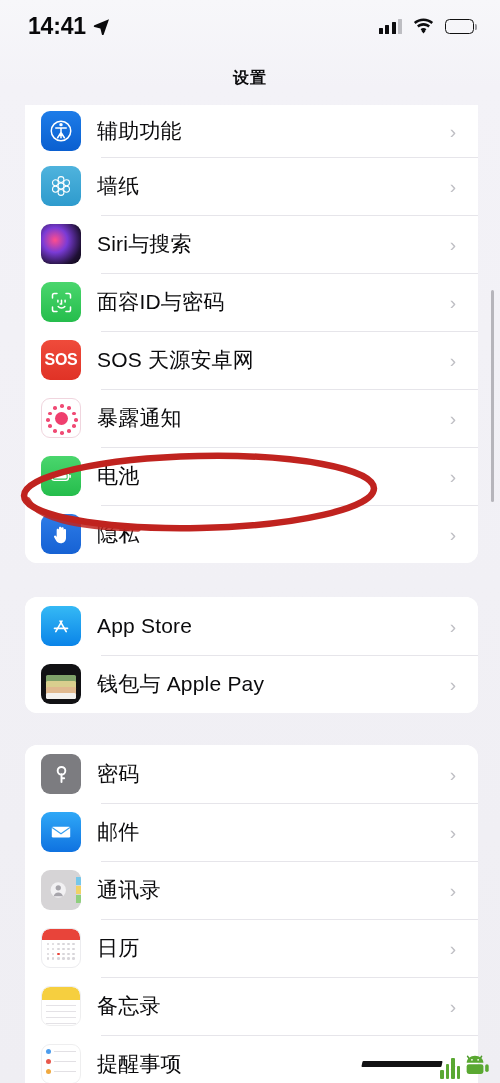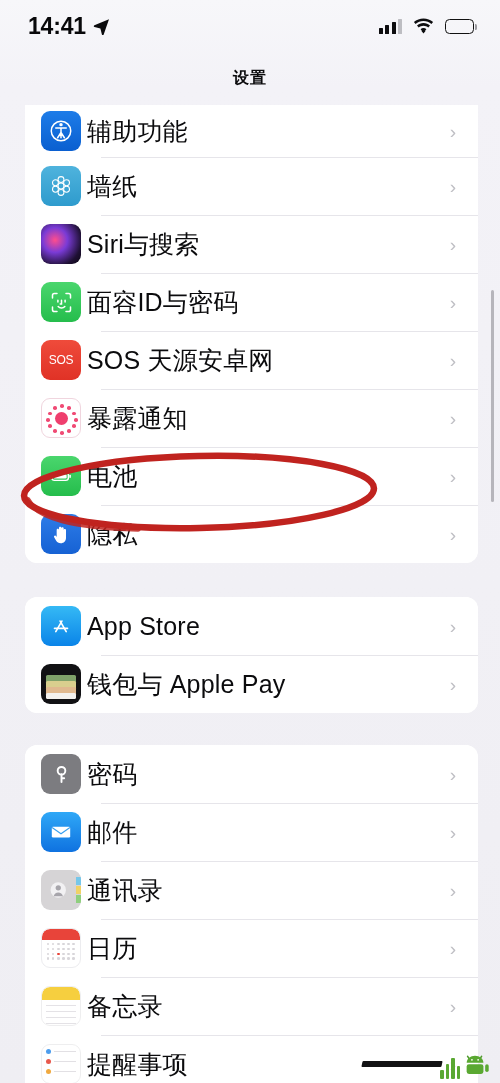--- a/index.html
+++ b/index.html
@@ -82,23 +82,23 @@
     background:#fff;
   }
   .row.short { height: 52px; }
   .row + .row::before {
     content:"";
     position:absolute; left: 76px; right:0; top:0;
     height:1px; background:#e6e5ea;
   }
   .row .label {
     flex:1;
-    font-size: 25px; color:#0b0b0d;
+    font-size: 21px; color:#0b0b0d;
     letter-spacing: 0.2px;
-    margin-left: 6px;
+    margin-left: 16px;
     white-space: nowrap;
   }
   .chev {
     margin-right: 22px;
     color:#bfbfc4;
     font-size: 19px;
     font-weight: 300;
     line-height: 1;
   }
 
@@ -111,21 +111,21 @@
     position:relative;
     overflow:hidden;
   }
   .ic svg { display:block; }
 
   .ic-accessibility { background: linear-gradient(180deg,#1d7ce8,#0a5fd0); }
   .ic-wallpaper     { background: linear-gradient(180deg,#4fb3dd,#2e9bcd); }
   .ic-siri          { background: radial-gradient(circle at 35% 40%, #ff4d8d 0%, #7a3bd6 35%, #1e1033 75%, #0c0612 100%); }
   .ic-faceid        { background: linear-gradient(180deg,#4ad66d,#25bd4c); }
   .ic-sos           { background: linear-gradient(180deg,#ef4b3b,#e03226);
-                      color:#fff; font-weight:normal; font-size:12px; letter-spacing:-0.3px;}
+                      color:#fff; font-weight:bold; font-size:16px; letter-spacing:-0.3px;}
   .ic-exposure      { background:#fff; border:1px solid #f0d5de; }
   .ic-battery       { background: linear-gradient(180deg,#4ad66d,#25bd4c); }
   .ic-privacy       { background: linear-gradient(180deg,#2e7ce8,#1662d4); }
   .ic-appstore      { background: linear-gradient(180deg,#35b9f5,#0a84e8); }
   .ic-wallet        { background: #111114; }
   .ic-passwords     { background: #7c7c80; }
   .ic-mail          { background: linear-gradient(180deg,#2fa8f7,#0f72e0); }
   .ic-contacts      { background: #d6d4d6; }
   .ic-calendar      { background:#fff; border:1px solid #ececef; }
   .ic-notes         { background:#fff; border:1px solid #eeeeef; }

